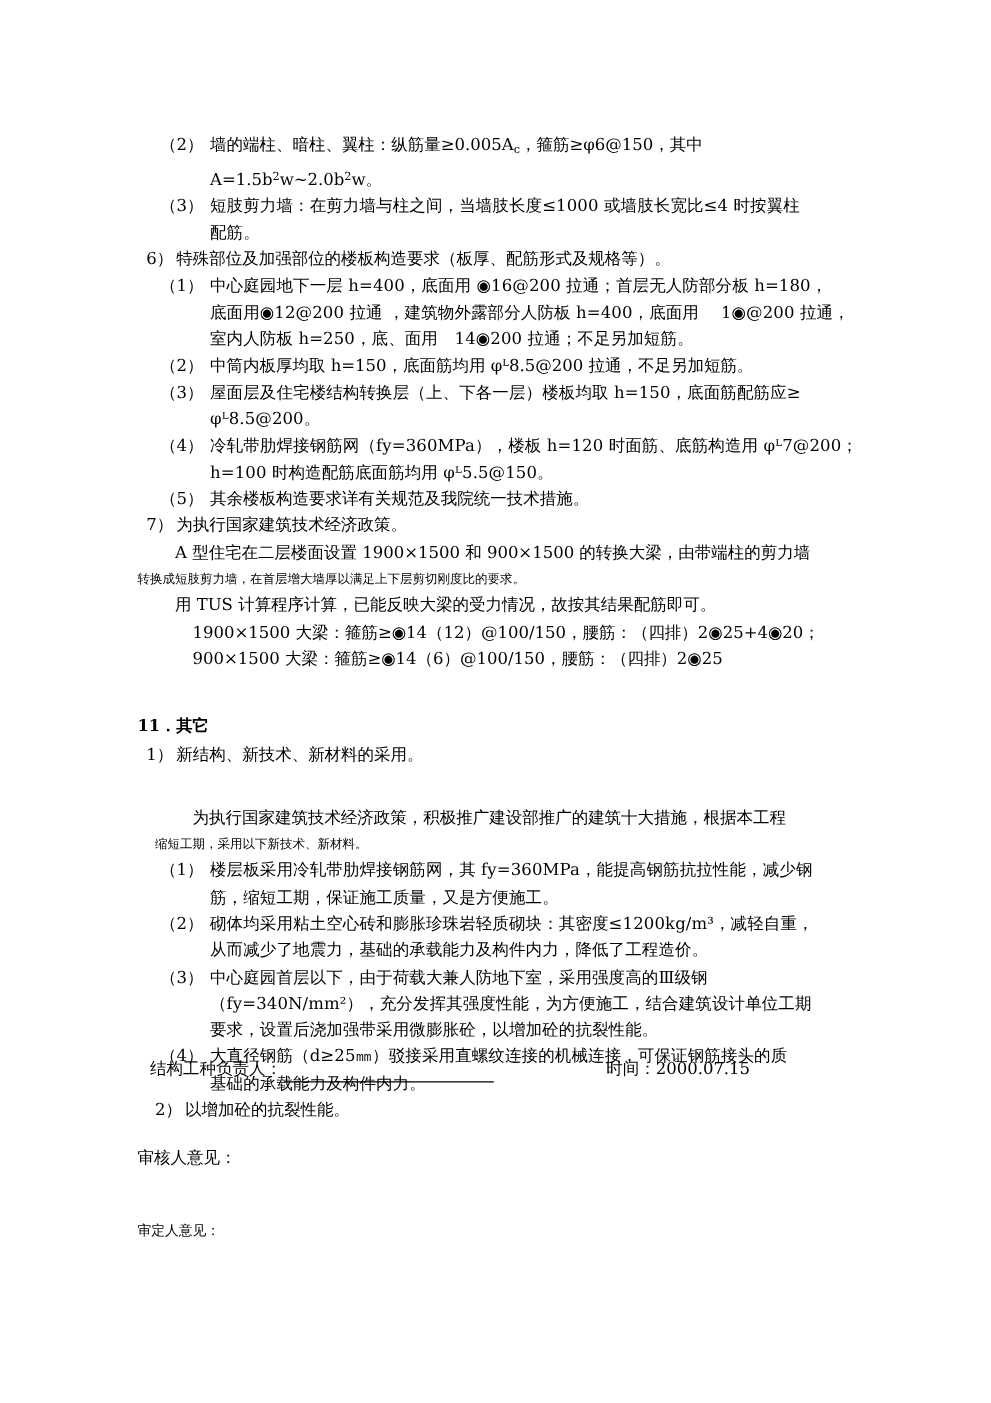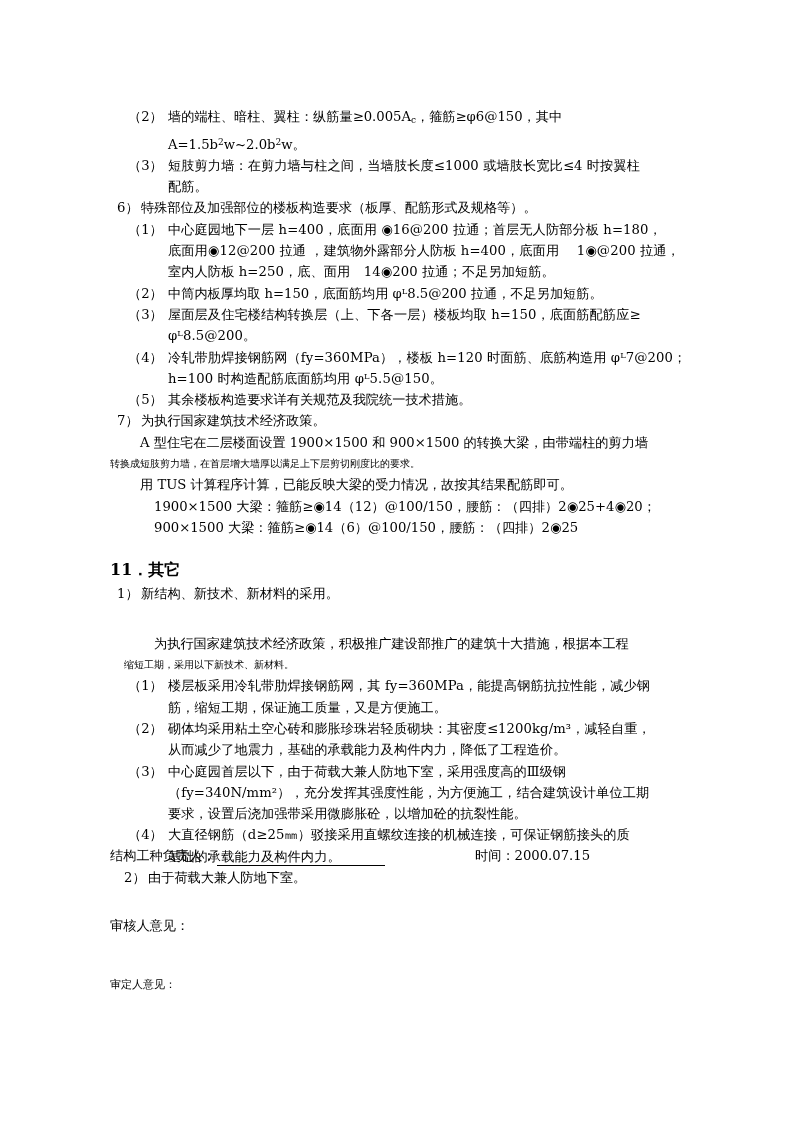--- a/index.html
+++ b/index.html
@@ -83,45 +83,45 @@
     line-height: 21.3px;
   }
   .para-sub {
     font-size: 13.2px;
     line-height: 21.3px;
     padding-left: 44px;
   }
 
   
   .section-head {
-    font-size: 16px;
+    font-size: 13px;
     line-height: 21.3px;
     font-weight: bold;
-    margin-top: 21px;
+    margin-top: 32px;
     margin-bottom: 1px;
     padding-left: 0px;
   }
   .section-head .secnum {
     font-weight: bold;
     font-size: 12.5px;
   }
 
   sub {
     font-size: 0.68em;
     vertical-align: -0.25em;
   }
   sup {
     font-size: 0.68em;
     vertical-align: 0.45em;
   }
 
   
   .sig-block {
     position: absolute;
-    left: 110px;
+    left: 120px;
     top: 845px;
     width: 600px;
     font-size: 13.2px;
     line-height: 21px;
   }
   .sig-row {
     display: flex;
     align-items: flex-end;
   }
   .sig-label {
@@ -280,21 +280,21 @@
     <div class="subitem">
       <span class="marker">（4）</span>
       <span class="body">
         <span class="wrapline">大直径钢筋（d≥25㎜）驳接采用直螺纹连接的机械连接，可保证钢筋接头的质</span><br>
         <span class="wrapline">基础的承载能力及构件内力。</span>
       </span>
     </div>
 
     <div class="numitem" style="padding-left:7px;">
       <span class="marker">2）</span>
-      <span class="body">由于荷载大兼人防地下室。</span>
+      <span class="body">以增加砼的抗裂性能。</span>
     </div>
 
   </div>
 
   <div class="sig-block">
     <div class="sig-row">
       <span class="sig-label">结构工种负责人：</span>
       <span class="sig-rule"></span>
       <span class="sig-date"><span>时间：</span><span>2000.07.15</span></span>
     </div>

